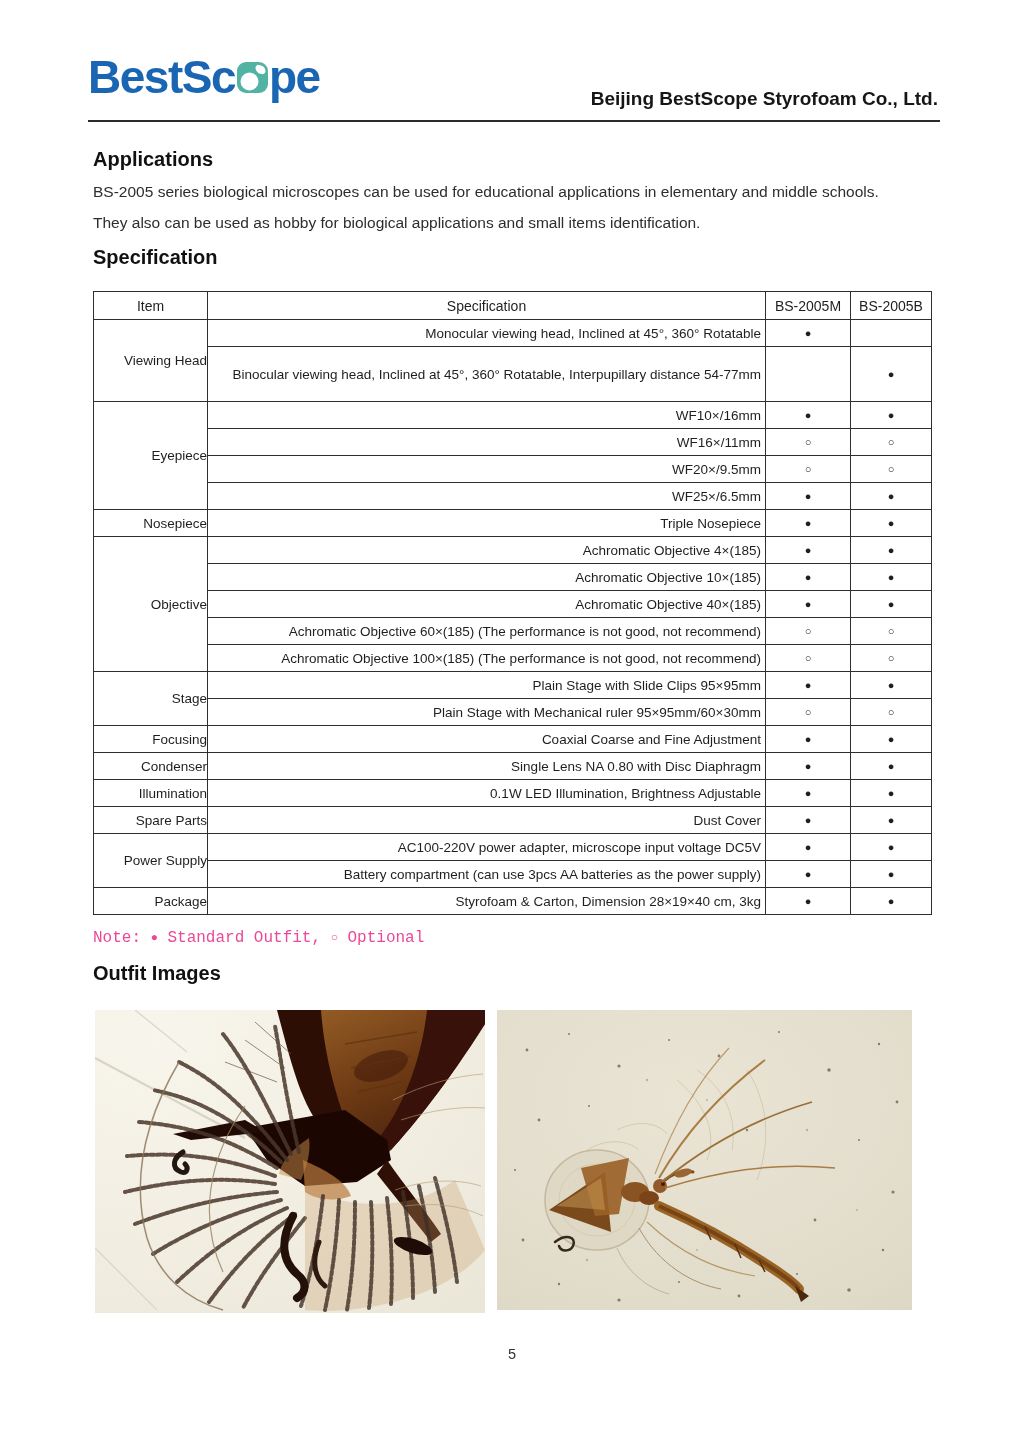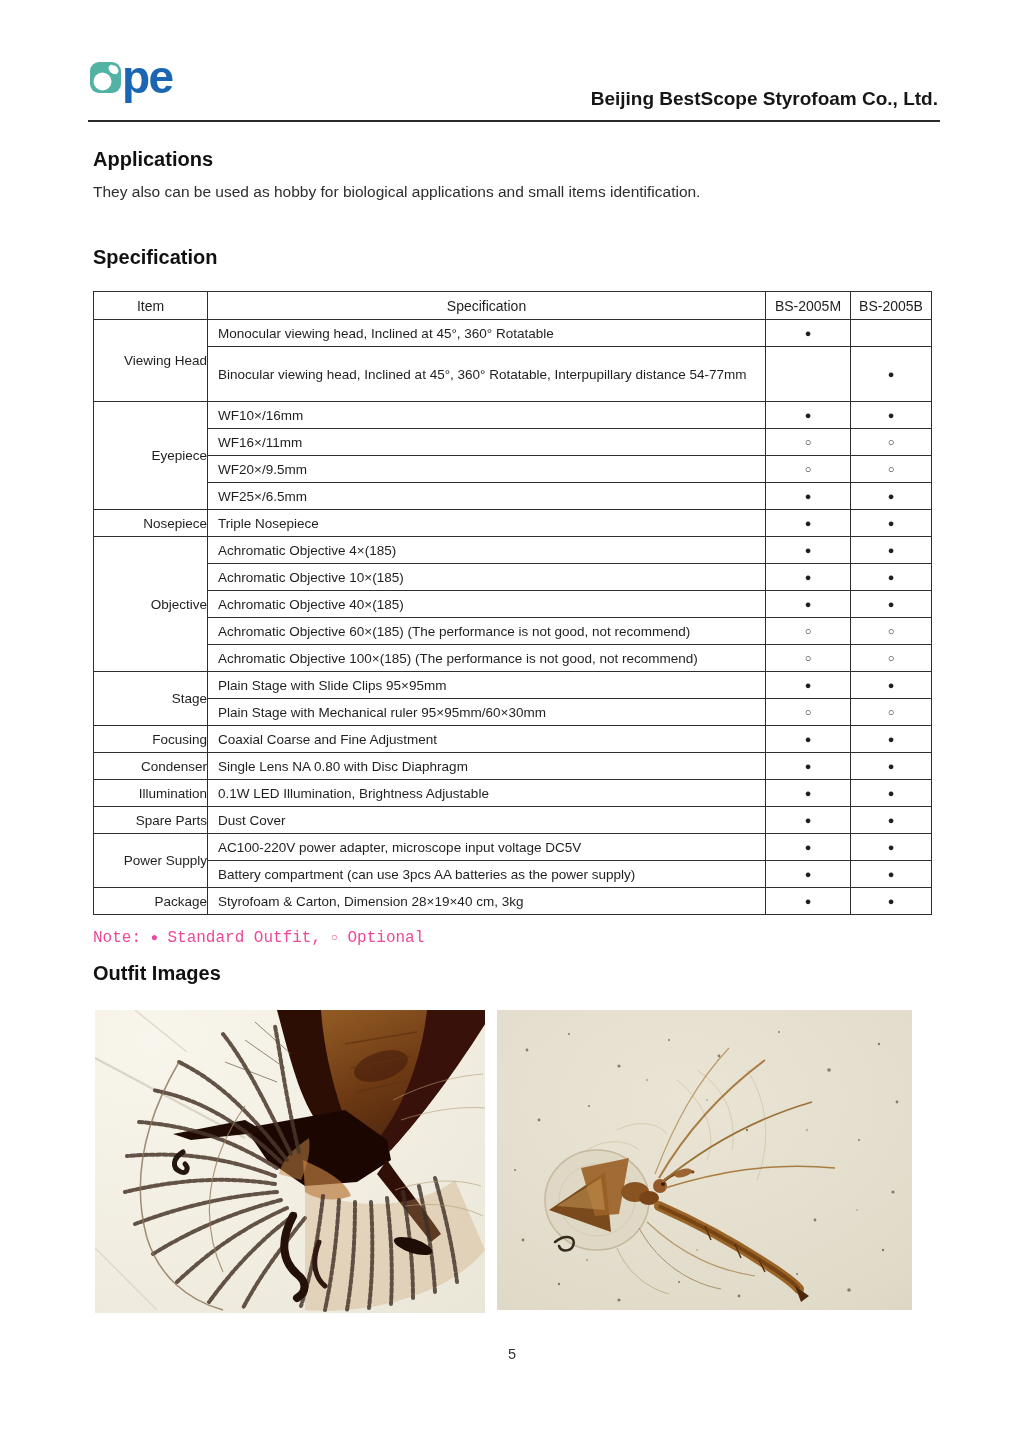--- a/index.html
+++ b/index.html
@@ -20,50 +20,52 @@
   .t-samp{top:962px;}
   
   .para{position:absolute;left:93px;top:176px;font-size:15.5px;line-height:31px;color:#2d2d2d;white-space:nowrap;}
   
   .spec-table{position:absolute;left:93px;top:291px;border-collapse:collapse;table-layout:fixed;width:838px;}
   .spec-table th,.spec-table td{border:1px solid #2e2e2e;padding:0;vertical-align:middle;color:#1f1f1f;}
   .spec-table th{height:27px;font-size:14px;font-weight:normal;text-align:center;}
   .spec-table td{height:26px;font-size:13.5px;}
   .spec-table tr.tall td{height:54px;}
   .item-cell{padding-left:10px !important;text-align:right;}
-  .spec-cell{padding-left:10px !important;padding-right:4px !important;text-align:left;line-height:25px;}
+  .spec-cell{padding-left:10px !important;padding-right:4px !important;text-align:right;line-height:25px;}
   .mark-cell{text-align:center;font-size:11px !important;}
   
   .note{position:absolute;left:93px;top:929px;font-size:16px;color:#ec4899;font-family:Liberation Mono, monospace;}
   .note .sym{font-size:12px;position:relative;top:-1px;}
   
   .images{position:absolute;left:95px;top:1010px;display:flex;gap:12px;align-items:flex-start;}
   .images svg{display:block;}
   
   .page-number{position:absolute;left:0;top:1346px;width:100%;text-align:center;font-size:14.5px;color:#333;}
 </style>
 </head>
 <body>
 
 <div class="page">
 
   <div class="logo">
+    <span class="lt">BestSc</span>
     <svg width="31" height="31" viewBox="0 0 31 31">
       <rect x="0" y="0" width="31" height="31" rx="9" fill="#52b2a3"></rect>
       <circle cx="12.5" cy="19.5" r="9" fill="#ffffff"></circle>
       <ellipse cx="23.5" cy="7.5" rx="5.5" ry="4" fill="#ffffff" transform="rotate(38 23.5 7.5)"></ellipse>
     </svg>
     <span class="lt">pe</span>
   </div>
 
   <div class="company">Beijing BestScope Styrofoam Co., Ltd.</div>
   <div class="divider"></div>
 
   <div class="sec-title t-app">Applications</div>
   <div class="para">
+    <div>BS-2005 series biological microscopes can be used for educational applications in elementary and middle schools.</div>
     <div>They also can be used as hobby for biological applications and small items identification.</div>
   </div>
 
   <div class="sec-title t-spec">Specification</div>
 
   <table class="spec-table">
     <colgroup>
         <col style="width:114px">
         <col style="width:558px">
         <col style="width:85px">

